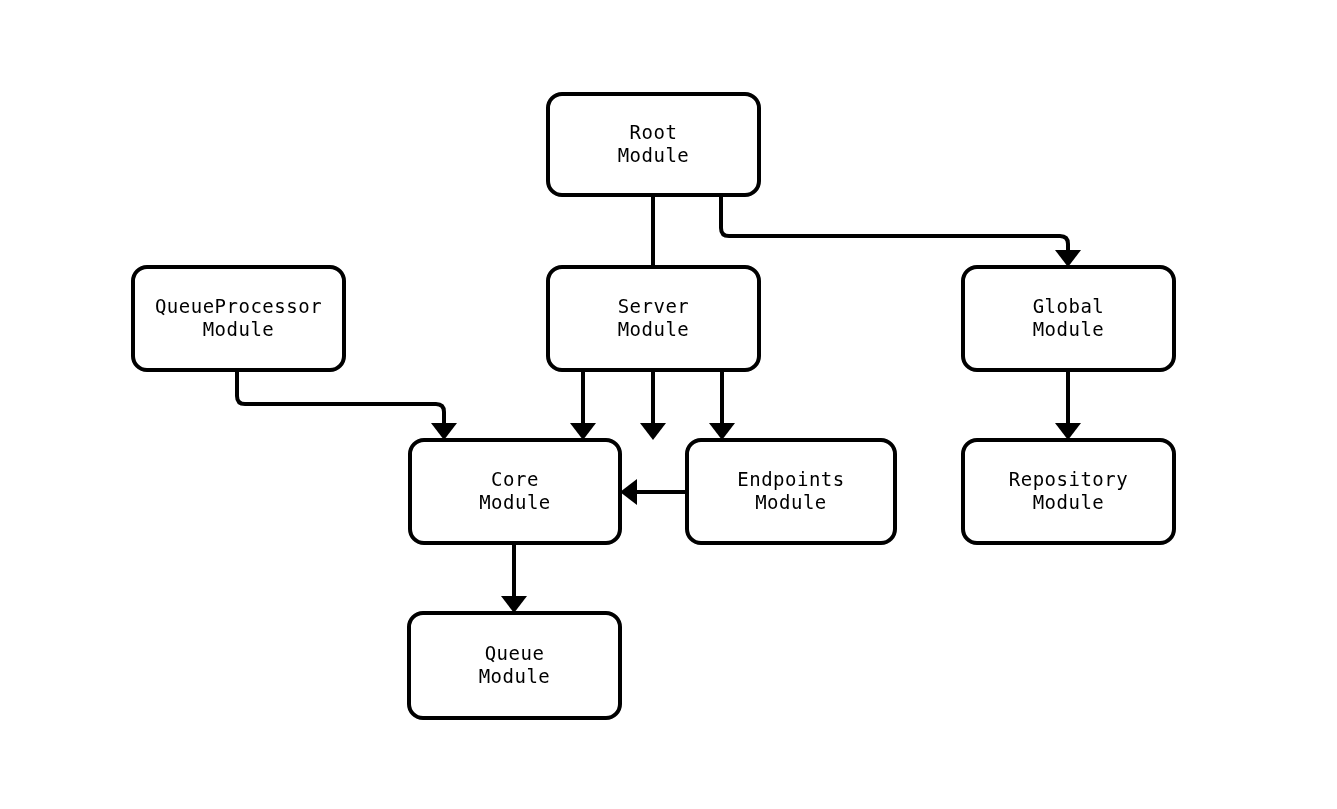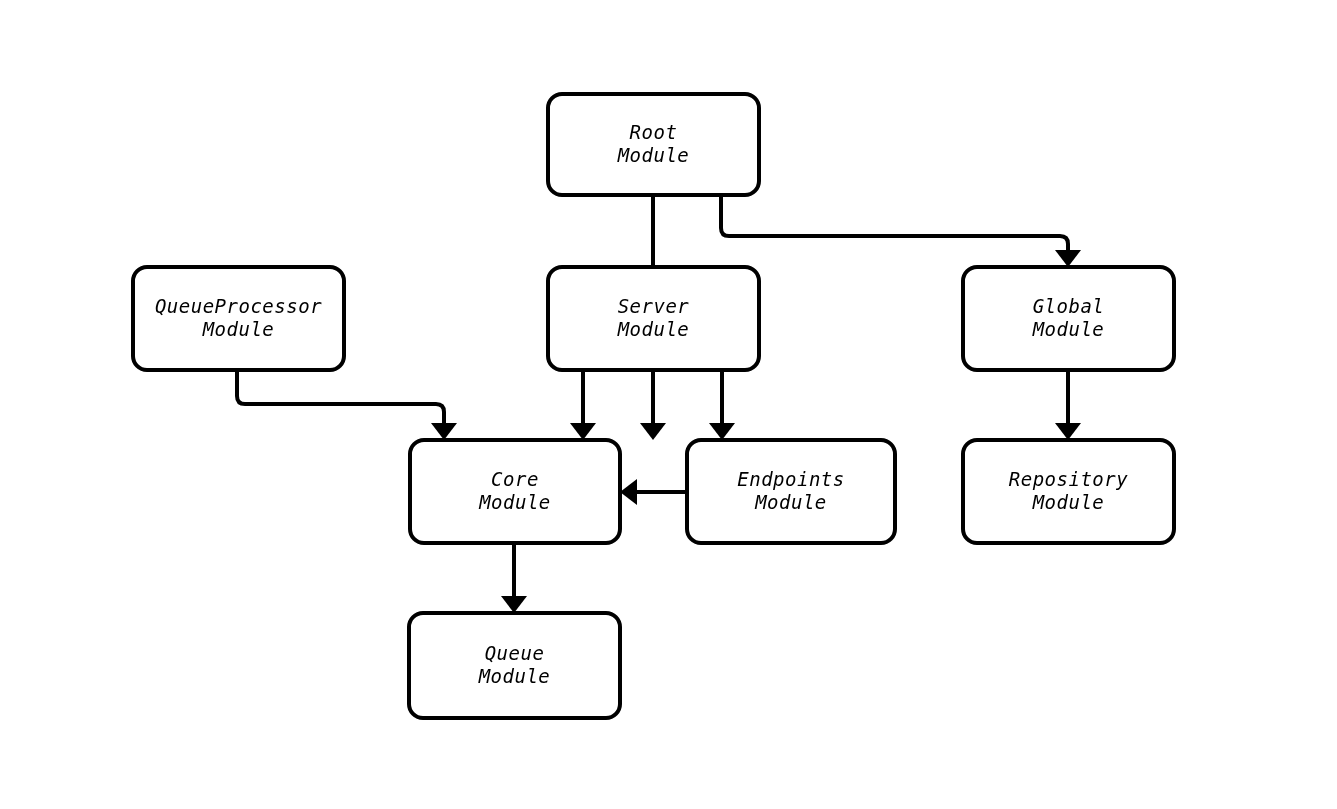--- a/index.html
+++ b/index.html
@@ -11,21 +11,20 @@
     width: 1337px;
     height: 809px;
     overflow: hidden;
     font-family: "DejaVu Sans Mono", "Liberation Mono", monospace;
   }
   #diagram-root {
     position: relative;
     width: 1337px;
     height: 809px;
     background: #ffffff;
-    font-style: italic;
   }
   svg#graph {
     display: block;
     width: 1337px;
     height: 809px;
   }
   .node-box {
     fill: #ffffff;
     stroke: #000000;
     stroke-width: 4;

